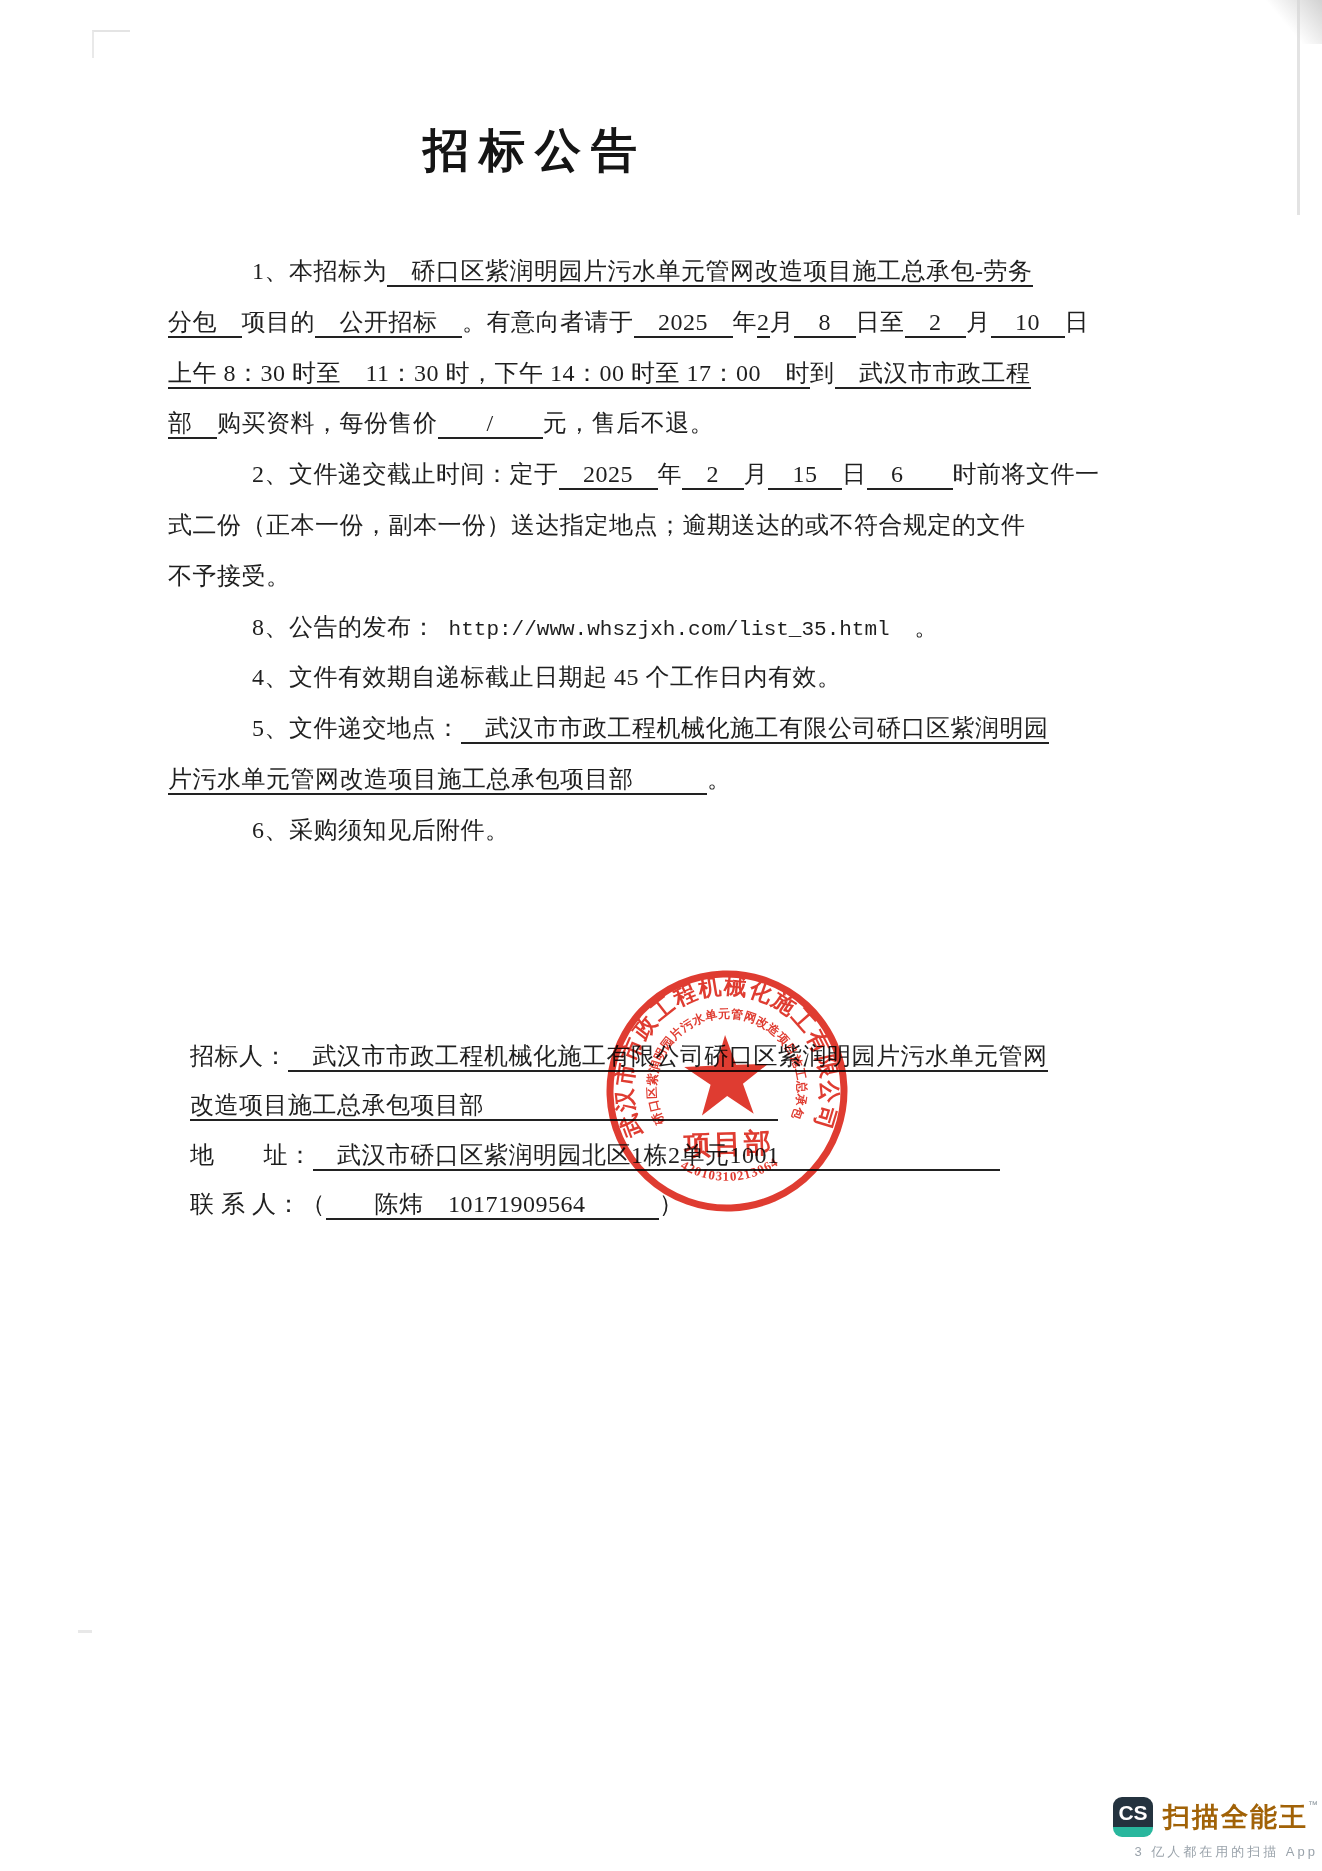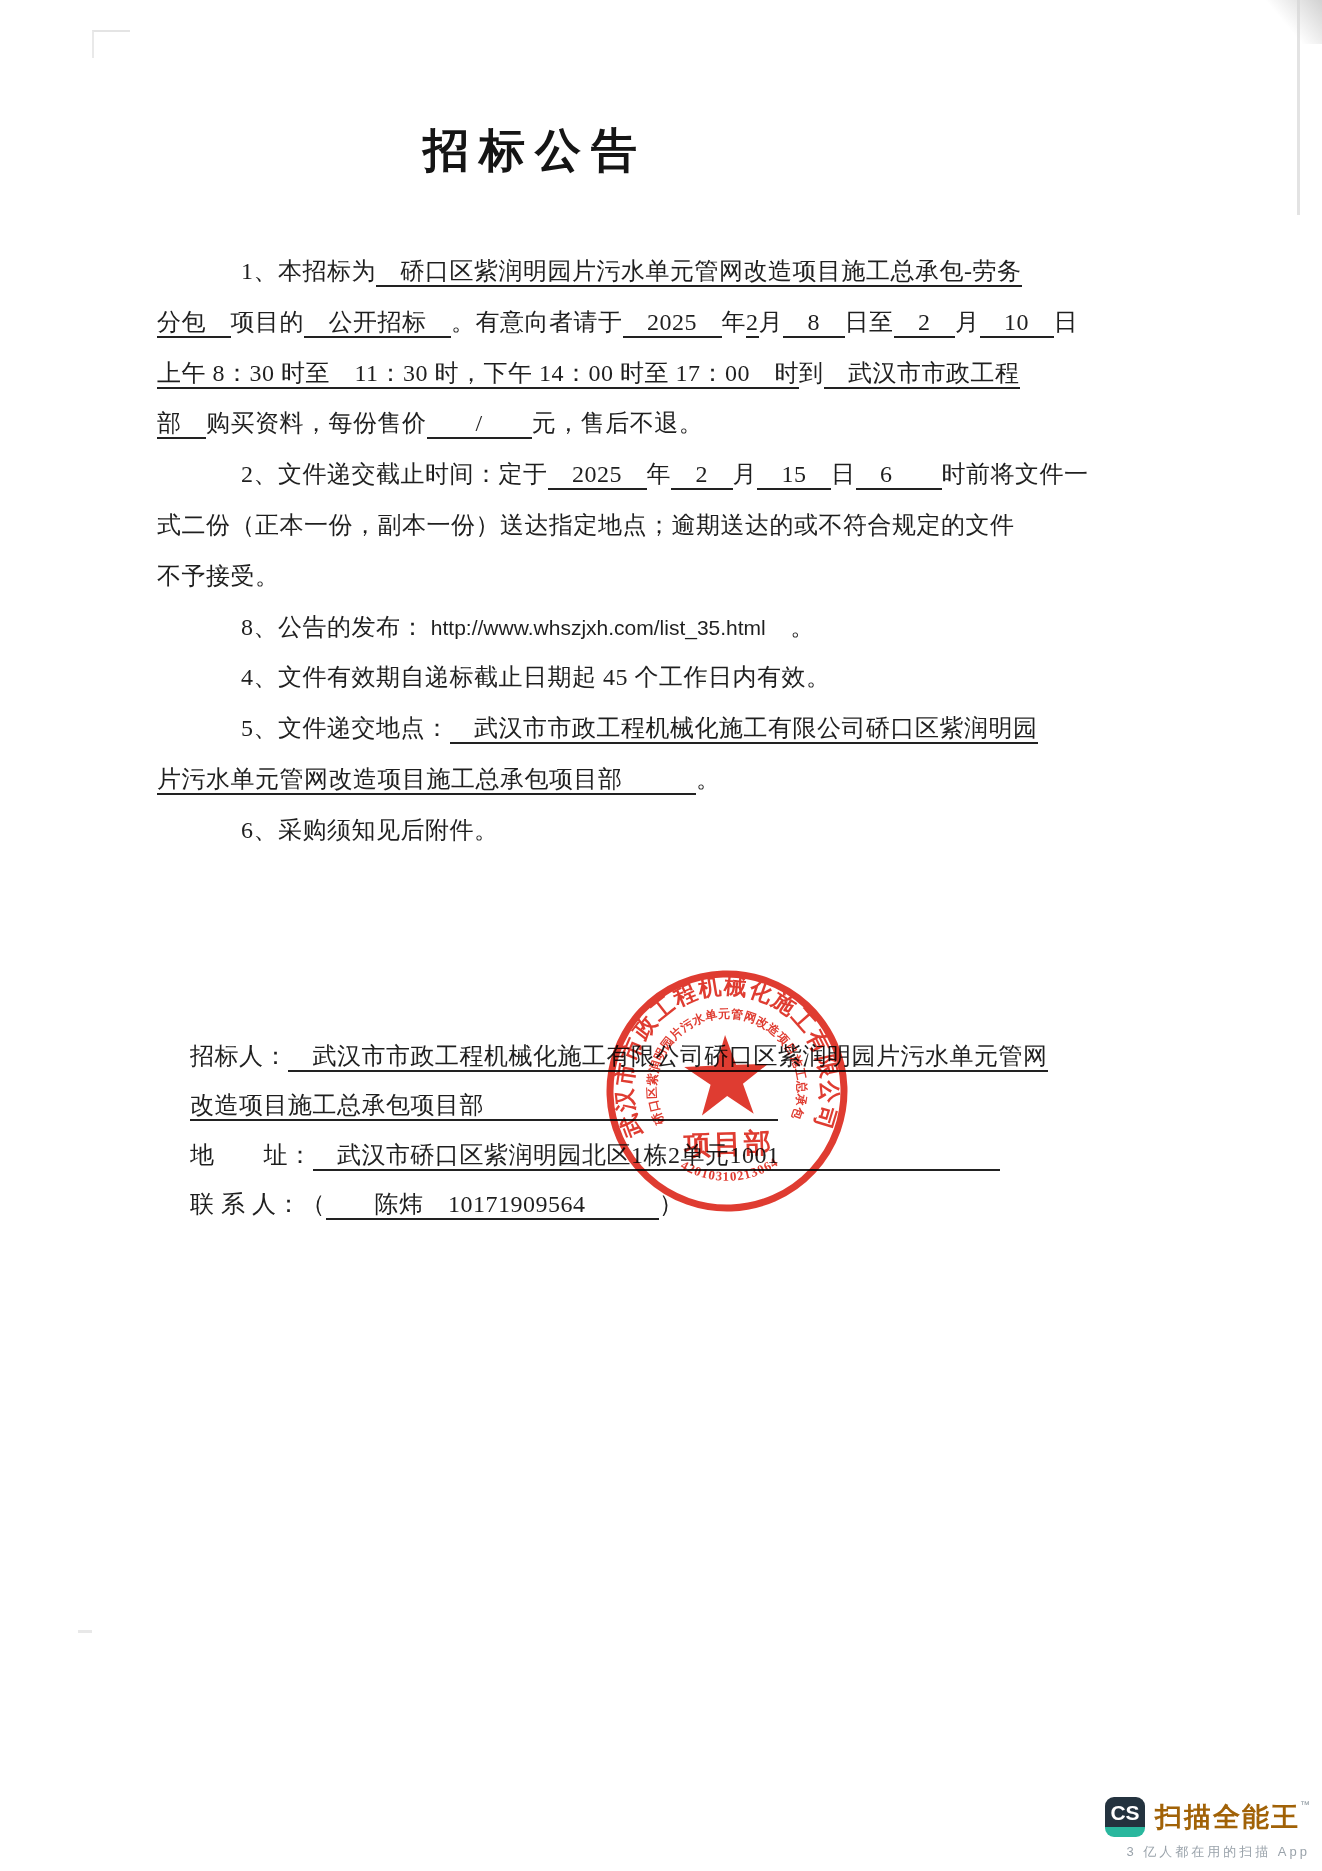--- a/index.html
+++ b/index.html
@@ -14,38 +14,38 @@
     background:linear-gradient(230deg,#c6c6c6,rgba(255,255,255,0) 60%);opacity:.8;}
   .edge-r{position:absolute;top:0;right:22px;width:3px;height:215px;background:#d4d4d4;opacity:.65;}
   .edge-tl{position:absolute;top:30px;left:92px;width:36px;height:26px;
     border-top:2px solid #cfcfcf;border-left:2px solid #d8d8d8;opacity:.55;}
   .edge-bl{position:absolute;left:78px;top:1630px;width:14px;height:3px;background:#d9d9d9;opacity:.6;}
 
   .doc-title{
     position:absolute;top:120px;left:130px;width:810px;text-align:center;
     font-size:46px;line-height:62px;font-weight:bold;letter-spacing:10px;color:#151515;
   }
-  .body-lines{position:absolute;left:157px;top:246px;width:1060px;font-size:24px;letter-spacing:.5px;}
+  .body-lines{position:absolute;left:168px;top:246px;width:1060px;font-size:24px;letter-spacing:.5px;}
   .body-lines .line{height:50.8px;line-height:50.8px;white-space:nowrap;}
   .footer-lines{position:absolute;left:190px;top:1032px;width:1100px;font-size:24px;letter-spacing:.5px;}
   .footer-lines .line{height:49.3px;line-height:49.3px;white-space:nowrap;}
   .line.indent{padding-left:84px;}
   .u{border-bottom:2px solid #222;padding-bottom:1px;}
-  .mono{font-family:Liberation Sans, sans-serif;font-size:21px;letter-spacing:0;}
+  .mono{font-family:Liberation Mono, monospace;font-size:21px;letter-spacing:0;}
 
   
   .stamp{
     position:absolute;left:594px;top:958px;width:266px;height:266px;
     mix-blend-mode:multiply;opacity:.92;transform:rotate(-2deg);
     pointer-events:none;
   }
   .stamp text{font-family:"Liberation Serif","DejaVu Serif",serif;}
 
   
-  .wm{position:absolute;right:12px;bottom:10px;width:250px;}
+  .wm{position:absolute;right:4px;bottom:10px;width:250px;}
   .wm-row{display:flex;align-items:center;justify-content:flex-end;gap:10px;}
   .wm-badge{
     width:40px;height:40px;border-radius:9px;flex:0 0 auto;
     background:linear-gradient(180deg,#24333f 0%,#24333f 76%,#29b79e 76%,#29b79e 100%);
     display:flex;align-items:flex-start;justify-content:center;
   }
   .wm-badge span{color:#fff;font-family:"Liberation Sans",sans-serif;font-weight:bold;font-size:21px;line-height:31px;}
   .wm-name{font-family:"Liberation Sans",sans-serif;font-weight:700;font-size:27px;color:#a16207;letter-spacing:2px;}
   .wm-tm{font-family:"Liberation Sans",sans-serif;font-size:10px;color:#8a959d;vertical-align:top;}
   .wm-tag{margin-top:6px;text-align:right;font-family:"Liberation Sans",sans-serif;

